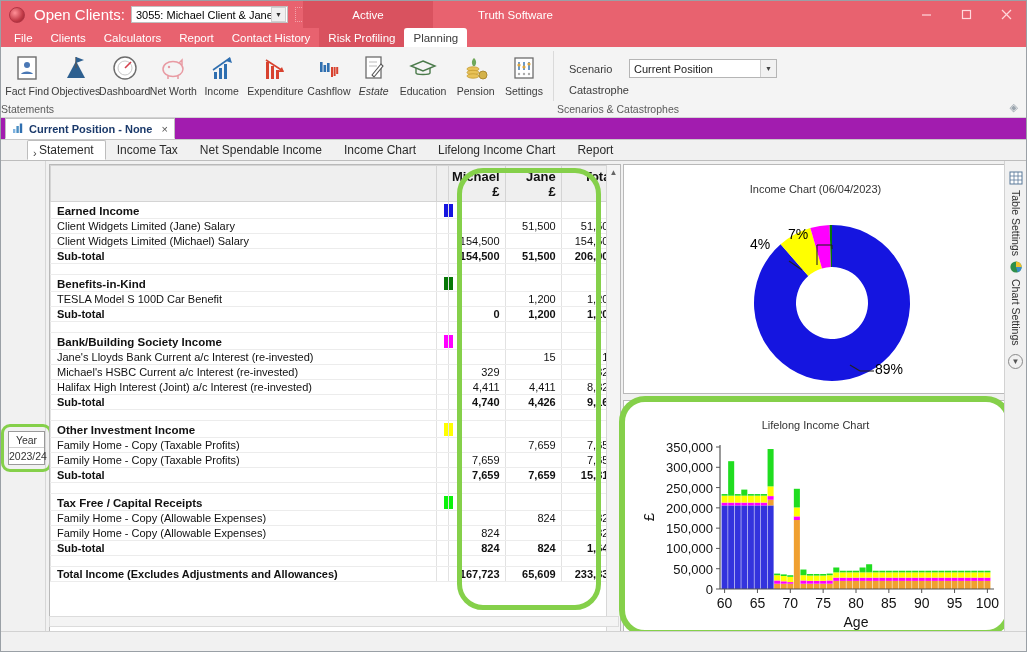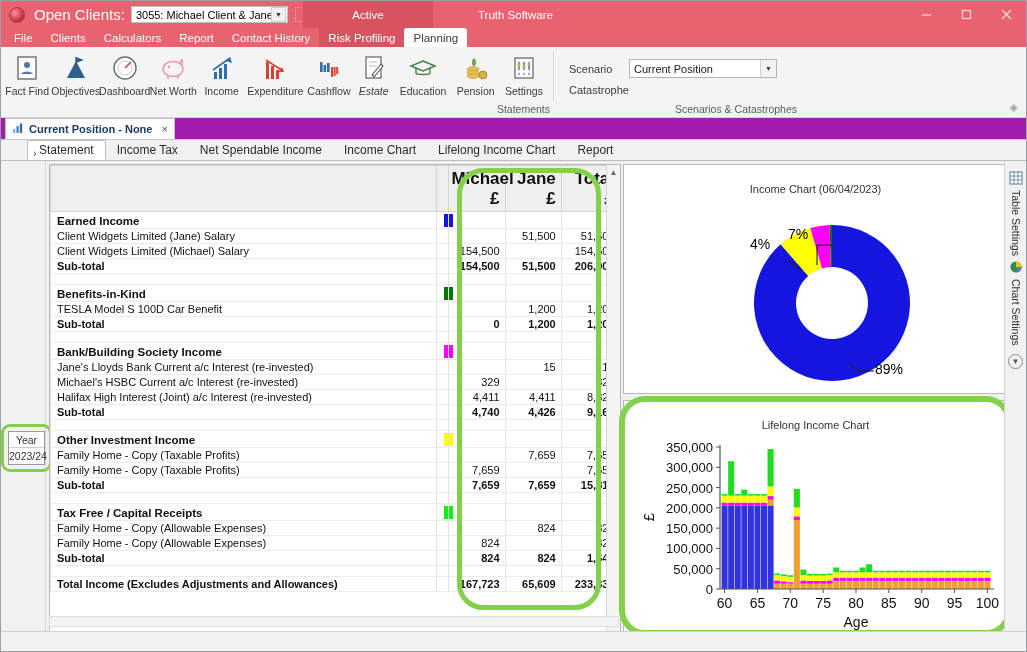--- a/index.html
+++ b/index.html
@@ -116,22 +116,22 @@
   }
   .rb-items { display: flex; align-items: flex-start; }
   .rb-btn {
     width: 49px;
     display: flex; flex-direction: column; align-items: center;
     padding-top: 3px;
   }
   .rb-ico { height: 30px; display: flex; align-items: center; justify-content: center; }
   .rb-lbl { font-size: 10.5px; color: #3b3b3b; margin-top: 2px; white-space: nowrap; }
   .rb-caption {
-    text-align: right; font-size: 10.5px; color: #5a5a5a;
-    position: absolute; bottom: 2px; left: 0; right: 0; margin-left: 40px;
+    text-align: left; font-size: 10.5px; color: #5a5a5a;
+    position: absolute; bottom: 2px; left: 0; right: 0;
   }
   .rb-sep { width: 1px; background: #dadada; margin: 4px 3px 16px 3px; }
 
   .rb-fields { padding: 9px 0 0 10px; }
   .rb-frow { display: flex; align-items: center; margin-bottom: 6px; }
   .rb-flabel { width: 60px; font-size: 11px; color: #3b3b3b; }
   .rb-fcombo {
     width: 148px; height: 19px; background: #ffffff;
     border: 1px solid #b5b5b5; display: flex; align-items: center;
     font-size: 11px; color: #1a1a1a;
@@ -246,21 +246,21 @@
   .tablepanel {
     position: relative;
     width: 572px; height: 480px;
     margin-left: 3px;
     background: #ffffff;
     border: 1px solid #b9b9b9;
   }
   table.stmt { width: 100%; border-collapse: collapse; table-layout: fixed; }
   table.stmt th {
     background: #efefef; border: 1px solid #d4d4d4;
-    font-size: 17px; color: #111; font-weight: bold;
+    font-size: 13px; color: #111; font-weight: bold;
     text-align: right; vertical-align: top;
     padding: 3px 5px 2px 2px; height: 16px;
   }
   table.stmt th .cur { display: block; }
   table.stmt td {
     border-left: 1px solid #e2e2e2; border-bottom: 1px solid #ececec;
     font-size: 11px; color: #111;
     padding: 1px 5px 1px 6px;
     height: 15px;
   }

